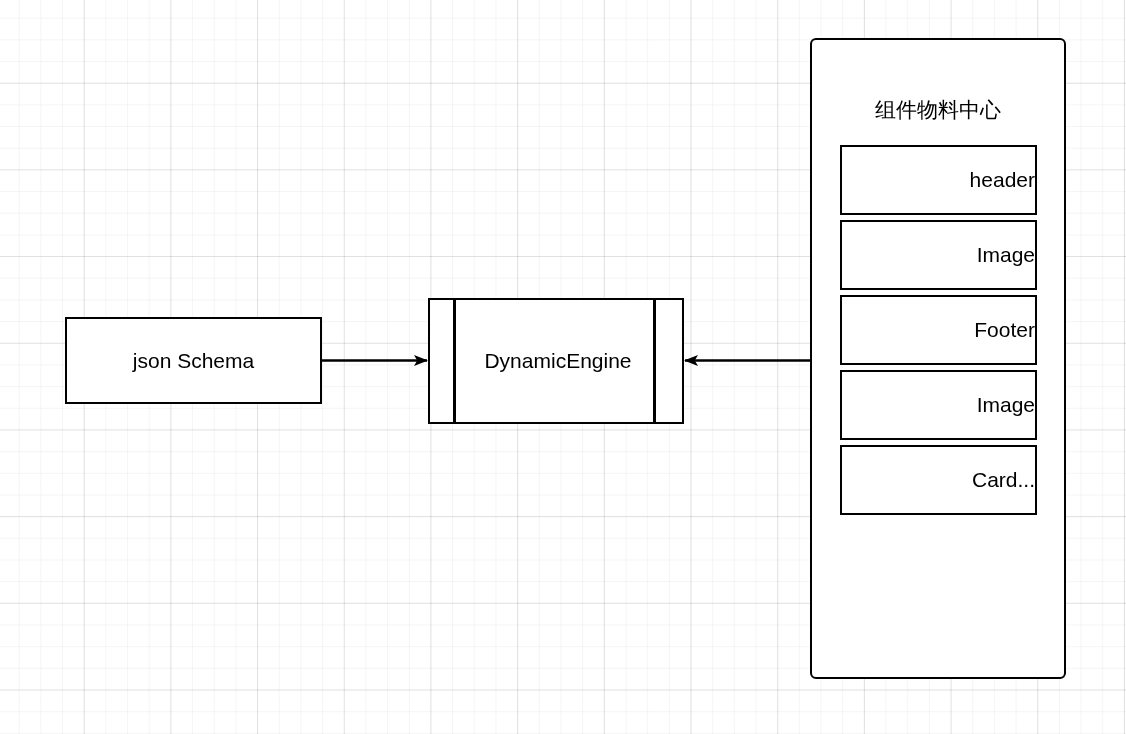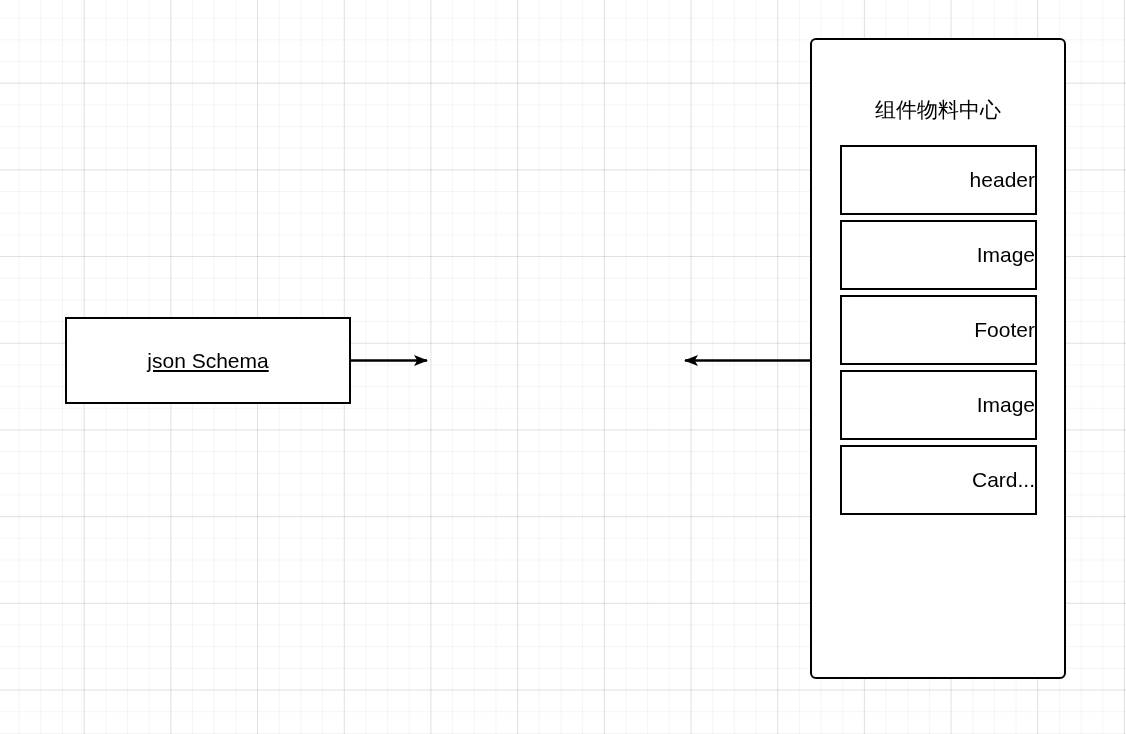--- a/index.html
+++ b/index.html
@@ -32,24 +32,23 @@
     background: #ffffff;
     border: 2.6px solid #000000;
     display: flex;
     align-items: center;
     justify-content: center;
     color: #000000;
   }
   #json-schema-node {
     left: 65px;
     top: 317px;
-    width: 286px;
+    width: 257px;
     height: 87px;
     font-size: 21px;
-    text-decoration: underline;
   }
   #dynamic-engine-node {
     left: 428px;
     top: 298px;
     width: 256px;
     height: 126px;
     font-size: 21px;
   }
   #dynamic-engine-node .divider {
     position: absolute;
@@ -128,20 +127,25 @@
 
     <line x1="322" y1="360.5" x2="427" y2="360.5" stroke="#000000" stroke-width="2.6" marker-end="url(#arrow-filled)"></line>
 
     <line x1="810" y1="360.5" x2="685" y2="360.5" stroke="#000000" stroke-width="2.6" marker-end="url(#arrow-filled-rev)"></line>
   </svg>
 
   <div class="node" id="json-schema-node">
     <span>json Schema</span>
   </div>
 
+  <div class="node" id="dynamic-engine-node">
+    <span class="divider left"></span>
+    <span class="divider right"></span>
+    <span class="label">DynamicEngine</span>
+  </div>
 
   <div class="node" id="material-center-panel">
     <div id="material-center-title">组件物料中心</div>
     <div id="component-list">
       <div class="component-item">
         <span>header</span>
       </div>
       <div class="component-item">
         <span>Image</span>
       </div>

